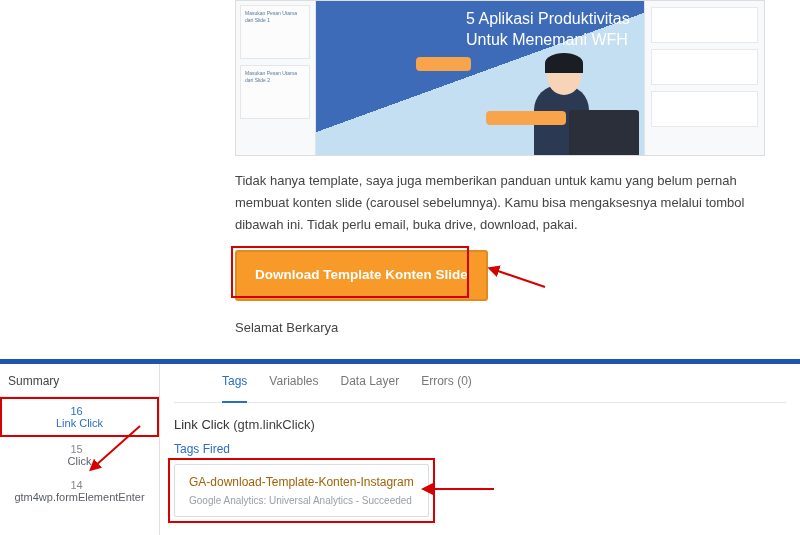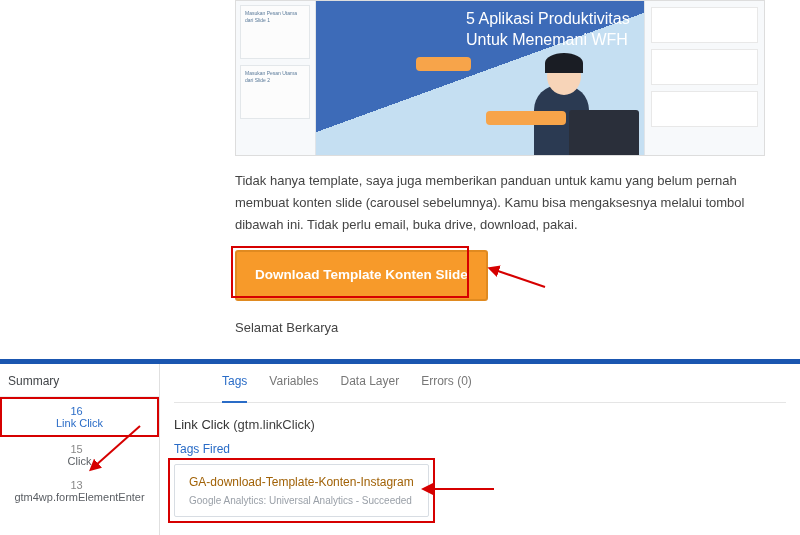--- a/index.html
+++ b/index.html
@@ -116,21 +116,21 @@
 
     <div class="evt-row active">
       <span class="evt-num">16</span>
       <span>Link Click</span>
     </div>
     <div class="evt-row">
       <span class="evt-num">15</span>
       <span>Click</span>
     </div>
     <div class="evt-row">
-      <span class="evt-num">13</span>
+      <span class="evt-num">14</span>
       <span>gtm4wp.formElementEnter</span>
     </div>
 
     <div class="arrow" style="left:90px; top:60px;">
       <svg width="60" height="50">
           <defs>
             <marker id="ah2" markerWidth="8" markerHeight="8" refX="2" refY="3" orient="auto">
               <path d="M0,0 L6,3 L0,6 Z" fill="#d60000"></path>
             </marker>
           </defs>

